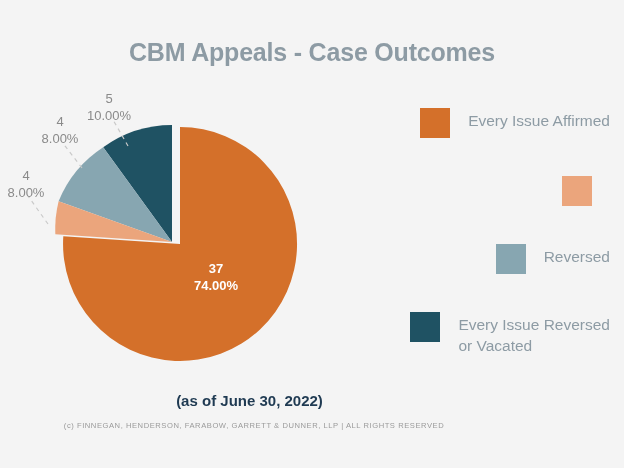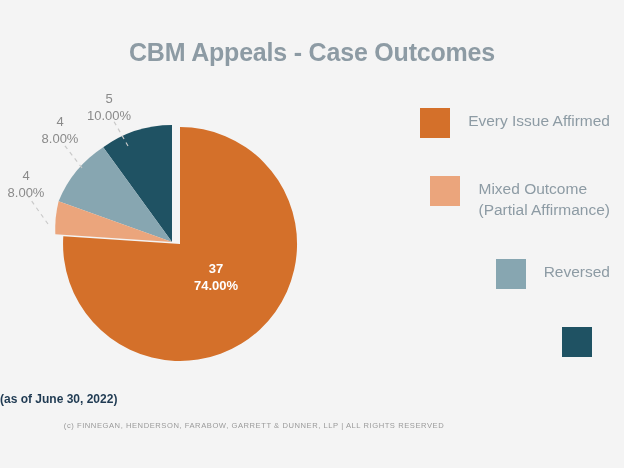--- a/index.html
+++ b/index.html
@@ -89,22 +89,22 @@
     color: #8d9ba4;
     line-height: 1.35;
     padding-top: 3px;
     white-space: pre-line;
   }
   .as-of {
     position: absolute;
     left: 0;
     top: 392px;
     width: 499px;
-    text-align: left;
-    font-size: 12px;
+    text-align: center;
+    font-size: 15px;
     font-weight: bold;
     color: #1f3a52;
   }
   .copyright {
     position: absolute;
     left: 0;
     top: 421px;
     width: 508px;
     text-align: center;
     font-size: 7.6px;
@@ -164,31 +164,31 @@
 
   <div class="legend">
 
     <div class="legend-item">
       <span class="legend-swatch" style="background:#d4702a"></span>
       <span class="legend-label">Every Issue Affirmed</span>
     </div>
 
     <div class="legend-item">
       <span class="legend-swatch" style="background:#eba57c"></span>
-      <span class="legend-label">Mixed Outcome
-(Partial Affirmance)</span>
     </div>
 
     <div class="legend-item">
       <span class="legend-swatch" style="background:#87a6b1"></span>
       <span class="legend-label">Reversed</span>
     </div>
 
     <div class="legend-item">
       <span class="legend-swatch" style="background:#1f5263"></span>
+      <span class="legend-label">Every Issue Reversed
+or Vacated</span>
     </div>
 
   </div>
 
   <div class="as-of">(as of June 30, 2022)</div>
 
   <div class="copyright">(c) FINNEGAN, HENDERSON, FARABOW, GARRETT &amp; DUNNER, LLP | ALL RIGHTS RESERVED</div>
 
 </div>
 

